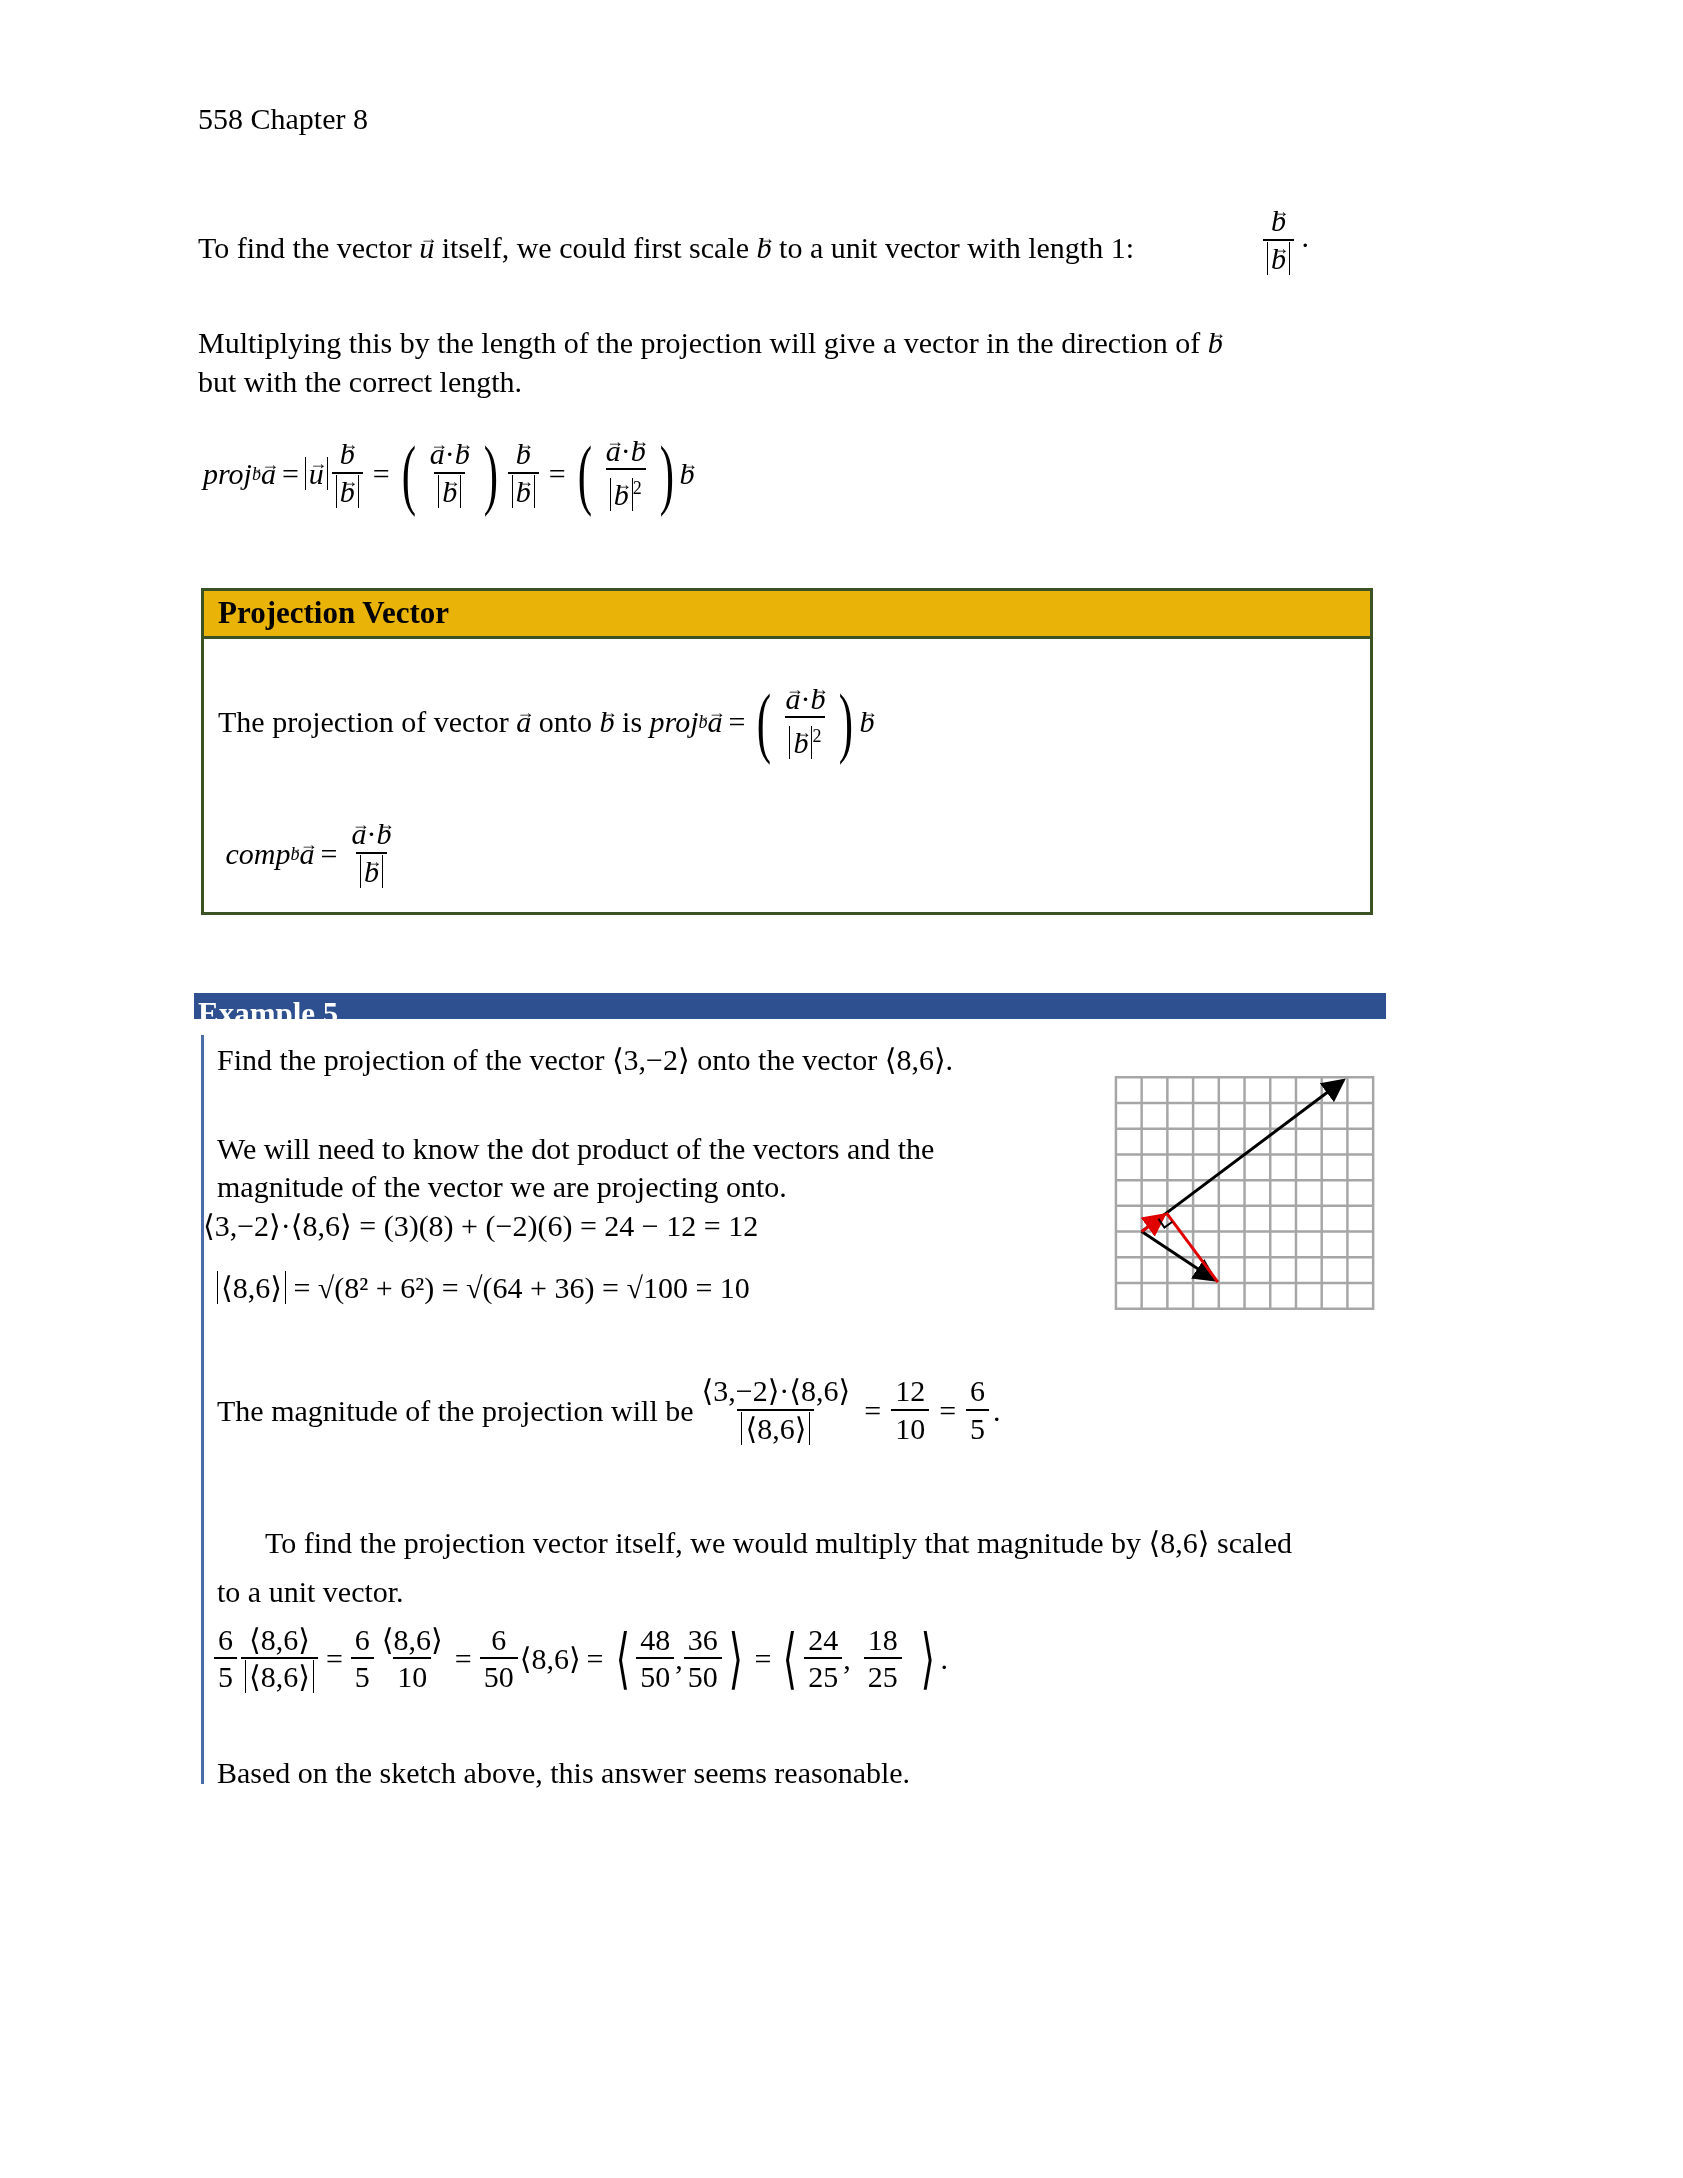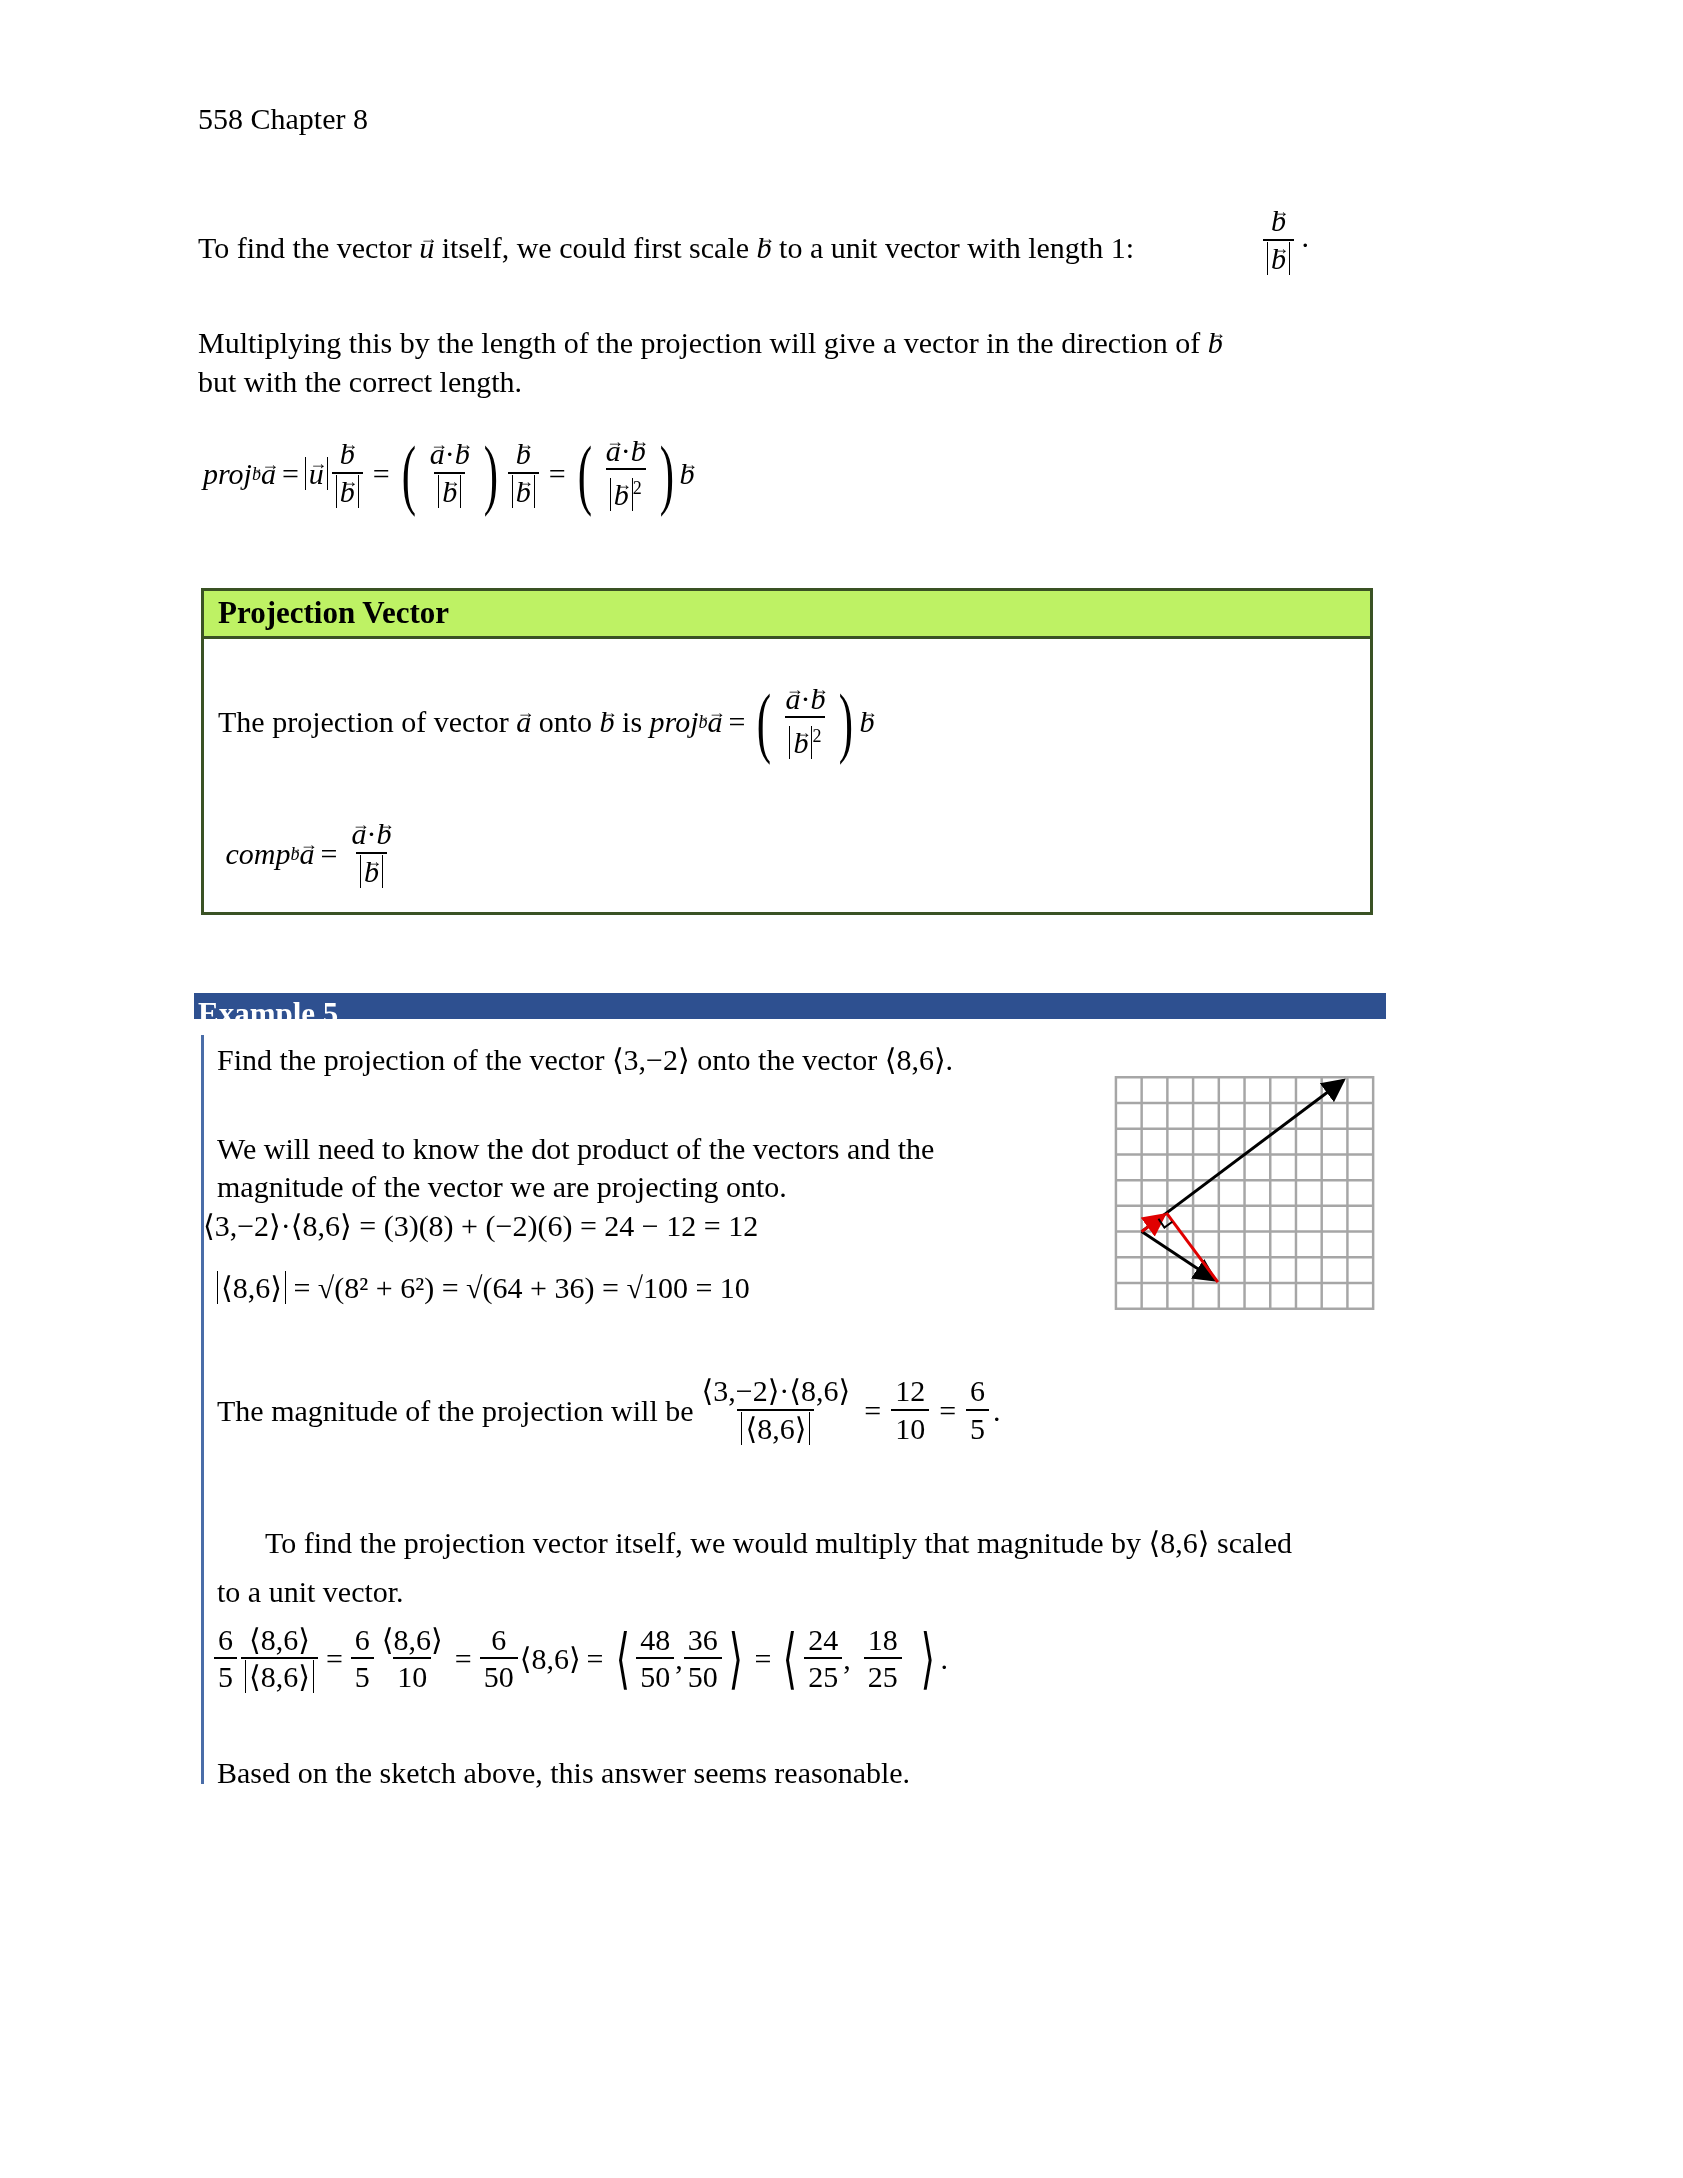--- a/index.html
+++ b/index.html
@@ -19,21 +19,21 @@
   .frac .num { padding: 0 4px; line-height: 1.15em; }
   .frac .den { padding: 0 4px; border-top: 2px solid #000; line-height: 1.2em; }
   .abs-bars { border-left: 1.5px solid #000; border-right: 1.5px solid #000; padding: 0 3px; display: inline-block; line-height: 1.1em; }
   .paren { display: inline-block; font-size: 2.6em; line-height: 1; vertical-align: middle; transform: scaleX(0.55); font-weight: 100; }
   .eq { margin: 0 6px; }
   sup { font-size: 0.6em; }
   sub { font-size: 0.6em; }
 
   
   .defbox { left: 201px; top: 588px; width: 1172px; height: 327px; border: 3px solid #3a5224; box-sizing: border-box; }
-  .defbox-head { left: 0; top: 0; right: 0; height: 45px; background: #bef264; border-bottom: 3px solid #3a5224; position: absolute; padding-left: 40px; }
+  .defbox-head { left: 0; top: 0; right: 0; height: 45px; background: #eab308; border-bottom: 3px solid #3a5224; position: absolute; padding-left: 40px; }
   .defbox-title { position: absolute; left: 14px; top: 4px; font-size: 31px; font-weight: bold; line-height: 36px; }
 
   
   .exhead { left: 194px; top: 993px; width: 1192px; height: 26px; background: #2e5090; font-weight: bold; }
   .exhead-title { position: absolute; left: 4px; top: 2px; color: #fff; font-size: 31px; line-height: 38px; }
   .exbar { left: 201px; top: 1035px; width: 3px; height: 749px; background: #4a6da8; }
 </style>
 </head>
 <body>
 

